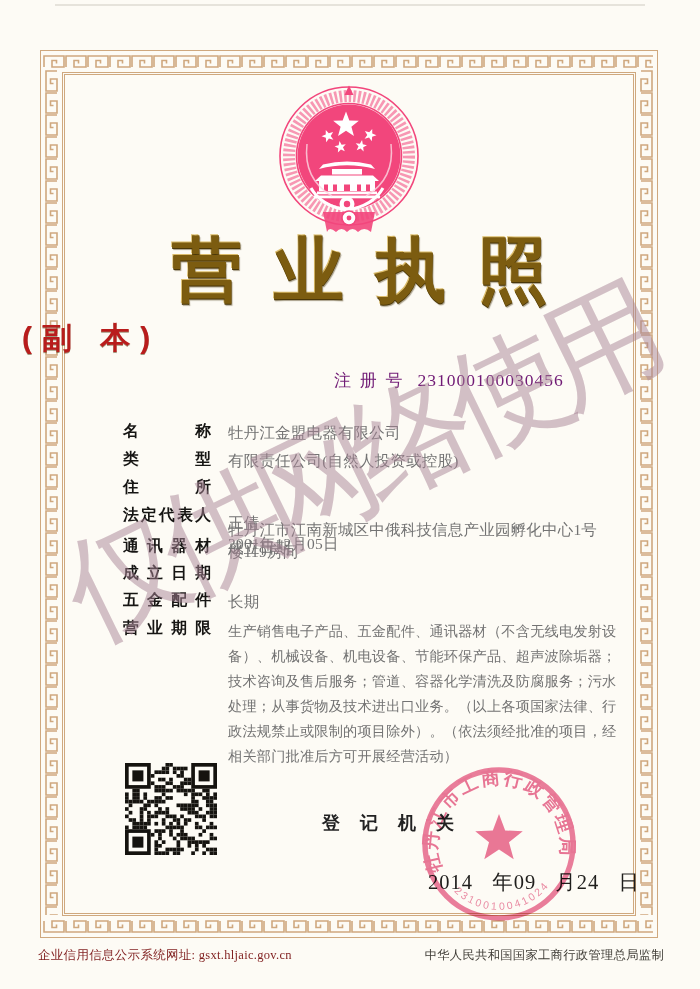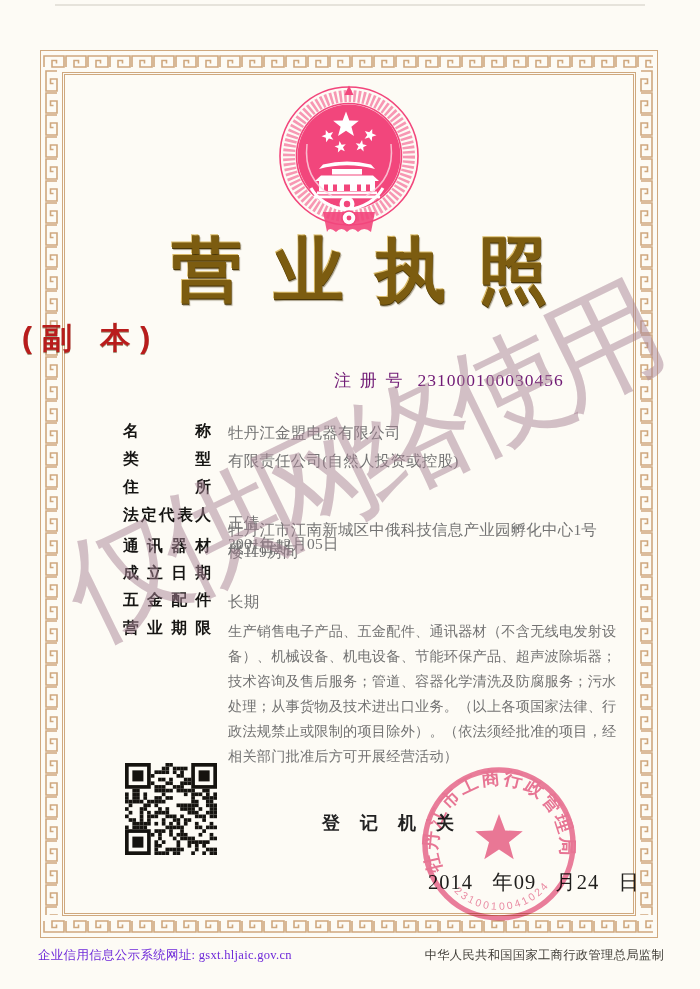--- a/index.html
+++ b/index.html
@@ -62,21 +62,21 @@
         opacity:.85;mix-blend-mode:multiply;}
 
   
   .watermark{position:absolute;left:46px;top:548px;z-index:8;pointer-events:none;
              font-family:"Liberation Sans", sans-serif;
              font-size:120px;line-height:120px;letter-spacing:-14px;white-space:nowrap;
              color:rgba(168,132,150,.5);
              transform:rotate(-26deg);transform-origin:0 0;}
 
   
-  .footer-left{position:absolute;left:38px;top:947px;font-size:12.5px;color:#6d28d9;letter-spacing:.3px;}
+  .footer-left{position:absolute;left:38px;top:947px;font-size:12.5px;color:#7f1d1d;letter-spacing:.3px;}
   .footer-right{position:absolute;right:36px;top:947px;font-size:12.3px;color:#3e3b35;letter-spacing:.3px;}
 </style>
 </head>
 <body>
 
 <div class="paper">
 
   <div class="scan-line"></div>
 
   <div class="frame">

